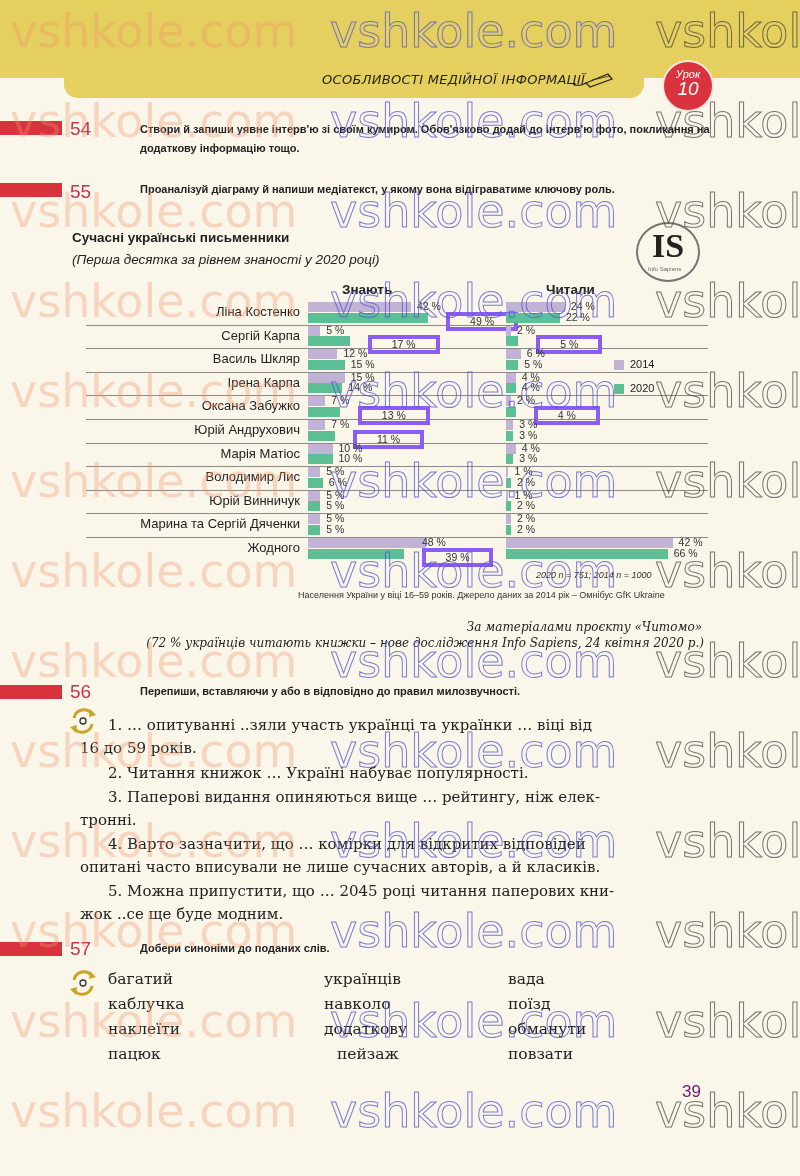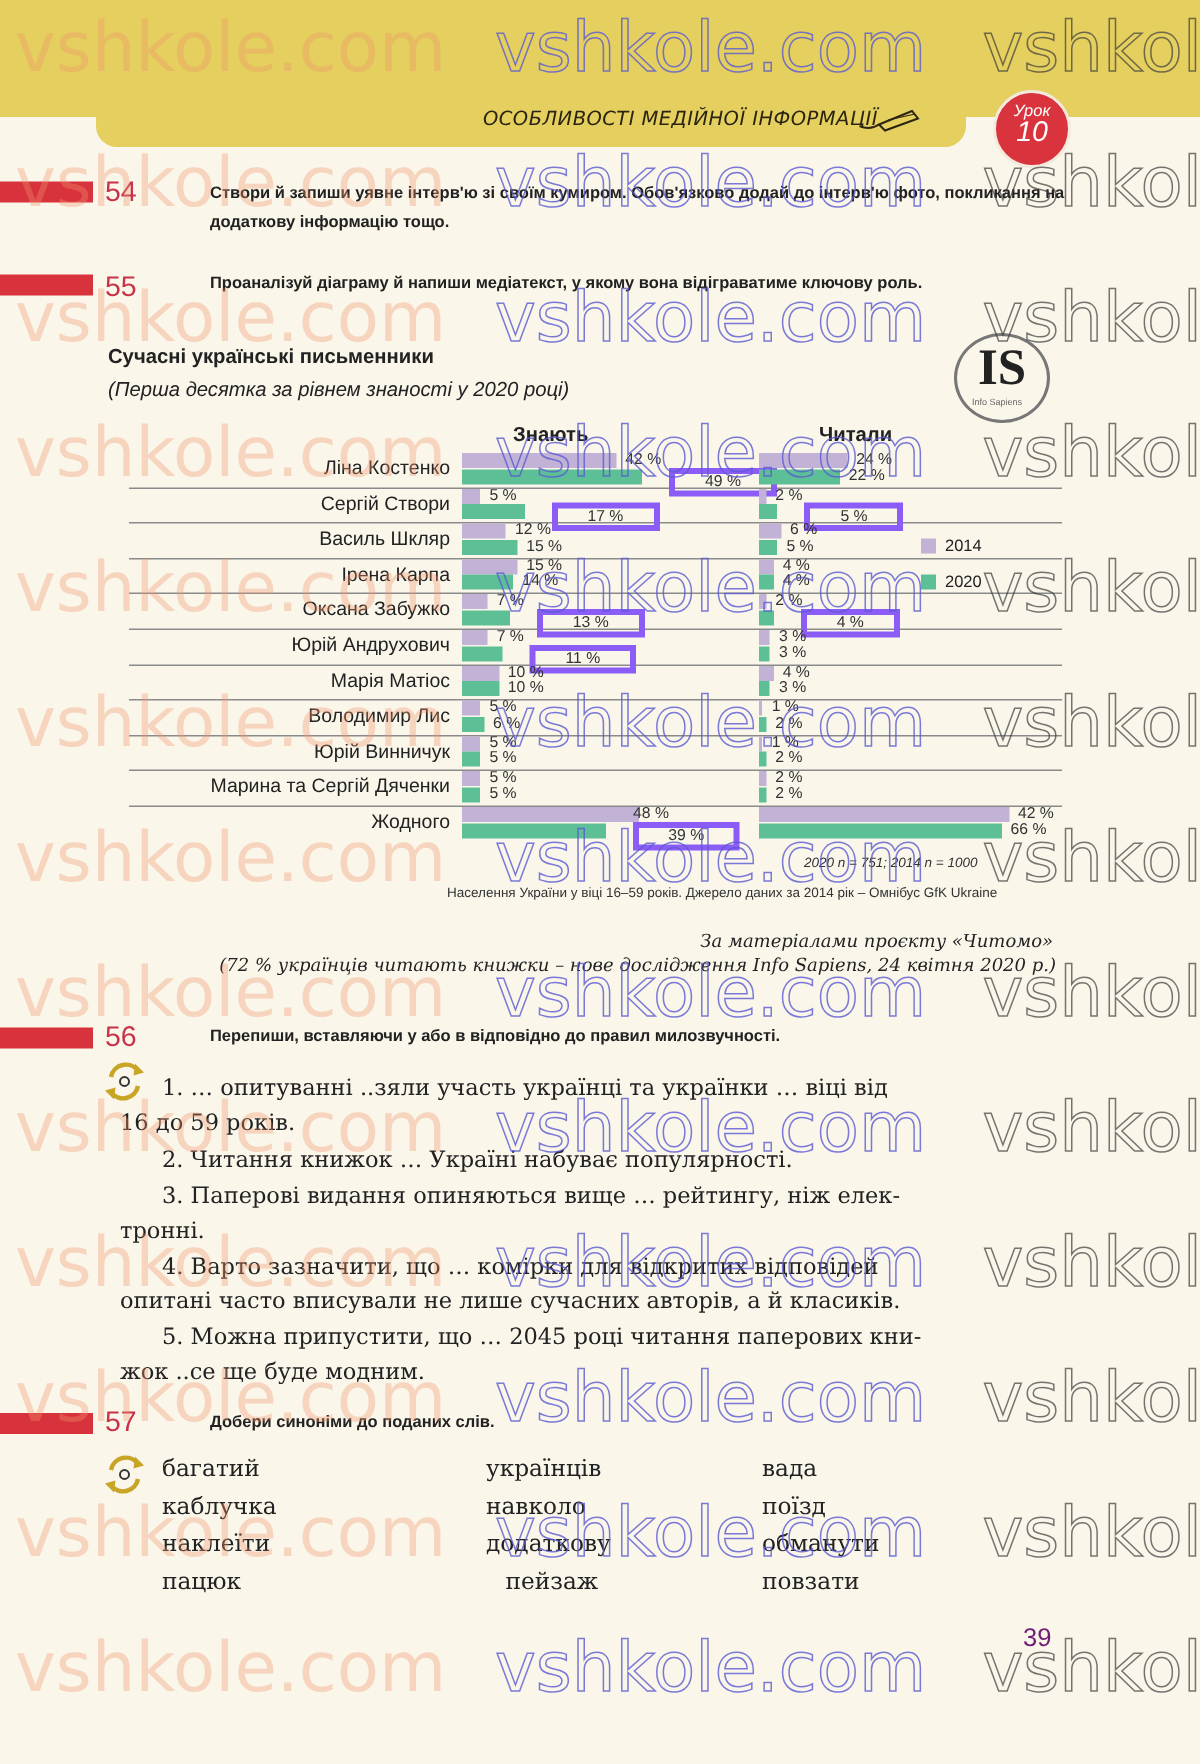--- a/index.html
+++ b/index.html
@@ -128,21 +128,21 @@
     <div class="row-label" style="top:304px">Ліна Костенко</div>
     <div class="row-line" style="top:324.6px"></div>
     <div class="bar y14" style="left:308px;top:302px;width:102.9px"></div>
     <div class="val" style="left:416.9px;top:301px">42 %</div>
     <div class="bar y20" style="left:308px;top:312.5px;width:120.05000000000001px"></div>
     <div class="val hl" style="left:434.05px;top:311.5px">49 %</div>
     <div class="bar y14" style="left:506px;top:302px;width:58.800000000000004px"></div>
     <div class="val" style="left:570.8px;top:301px">24 %</div>
     <div class="bar y20" style="left:506px;top:312.5px;width:53.900000000000006px"></div>
     <div class="val" style="left:565.9px;top:311.5px">22 %</div>
-    <div class="row-label" style="top:327.6px">Сергій Створи</div>
+    <div class="row-label" style="top:327.6px">Сергій Карпа</div>
     <div class="row-line" style="top:348.20000000000005px"></div>
     <div class="bar y14" style="left:308px;top:325.6px;width:12.25px"></div>
     <div class="val" style="left:326.25px;top:324.6px">5 %</div>
     <div class="bar y20" style="left:308px;top:336.1px;width:41.650000000000006px"></div>
     <div class="val hl" style="left:355.65px;top:335.1px">17 %</div>
     <div class="bar y14" style="left:506px;top:325.6px;width:4.9px"></div>
     <div class="val" style="left:516.9px;top:324.6px">2 %</div>
     <div class="bar y20" style="left:506px;top:336.1px;width:12.25px"></div>
     <div class="val hl" style="left:524.25px;top:335.1px">5 %</div>
     <div class="row-label" style="top:351.2px">Василь Шкляр</div>

